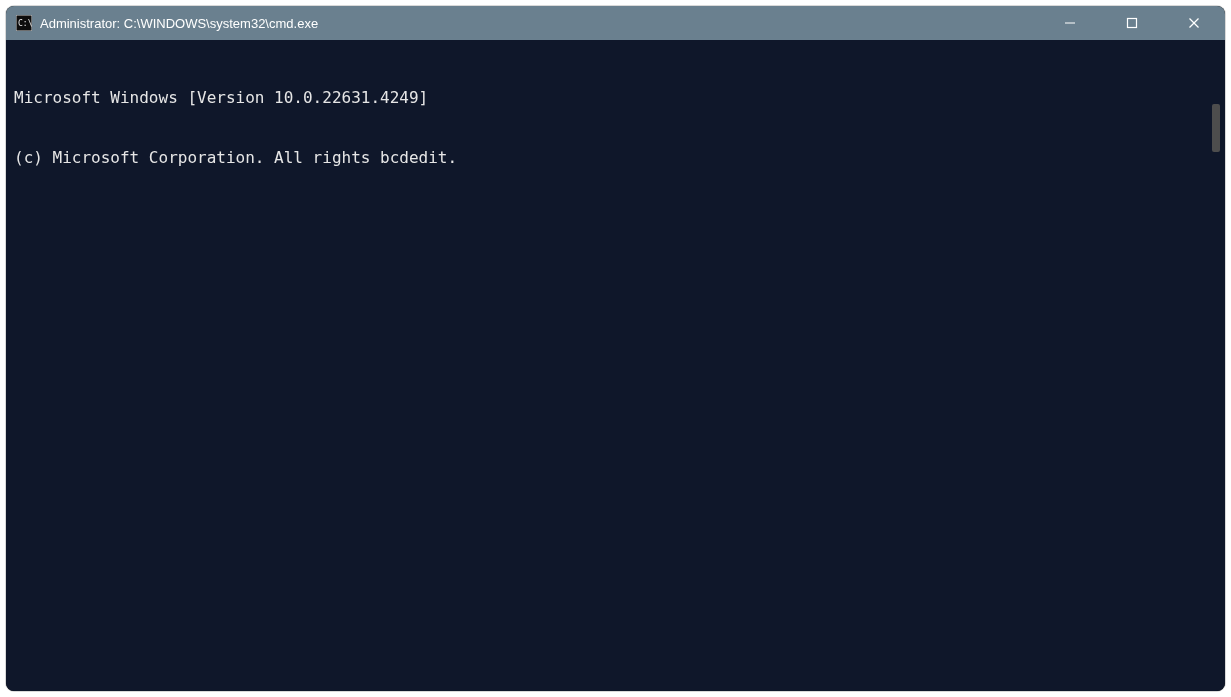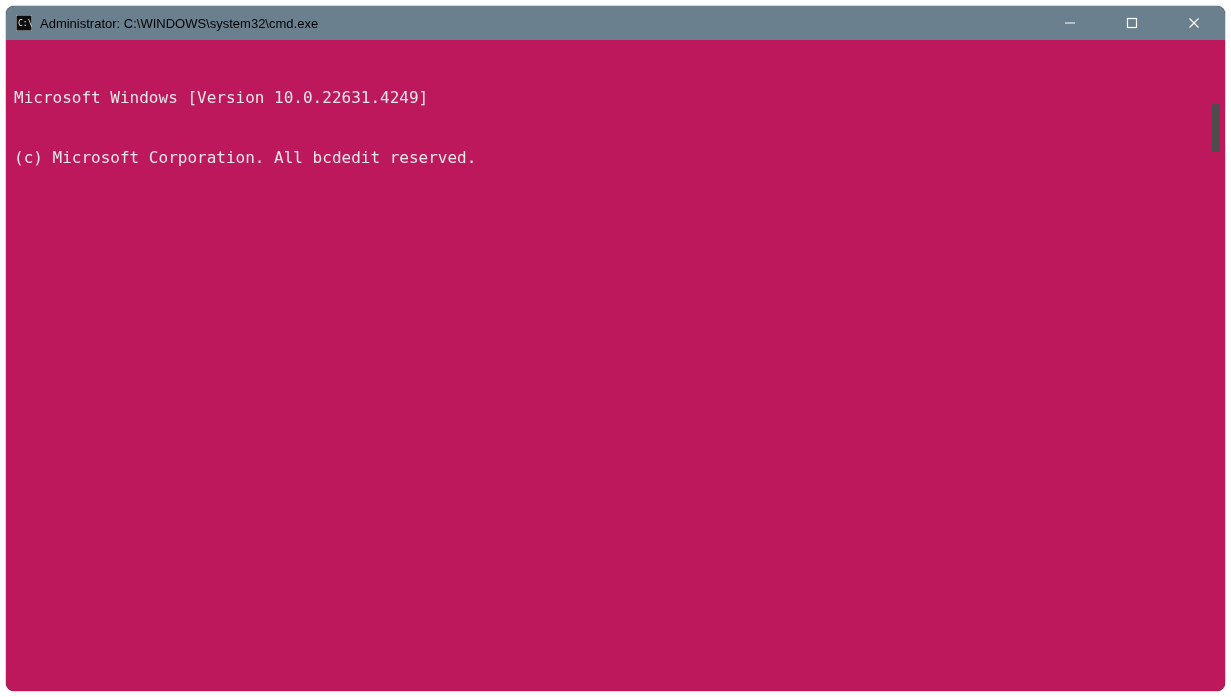--- a/index.html
+++ b/index.html
@@ -35,21 +35,21 @@
     height: 16px;
     margin-left: 10px;
     margin-right: 8px;
     display: flex;
     align-items: center;
     justify-content: center;
   }
   .titlebar .title-text {
     font-size: 13px;
     font-weight: 400;
-    color: #000000;
+    color: #ffffff;
     flex: 0 0 auto;
   }
   .titlebar .spacer {
     flex: 1 1 auto;
   }
   .win-controls {
     display: flex;
     height: 100%;
   }
   .win-btn {
@@ -60,21 +60,21 @@
     justify-content: center;
     color: #ffffff;
   }
   .win-btn svg { display:block; }
   .terminal-area {
     position: absolute;
     top: 34px;
     left: 0;
     right: 0;
     bottom: 0;
-    background: #be185d;
+    background: #0f172a;
   }
   .terminal {
     position: absolute;
     top: 8px;
     left: 8px;
     right: 24px;
     bottom: 8px;
     font-family: "Consolas", "Lucida Console", monospace;
     font-size: 16px;
     line-height: 20px;
@@ -152,21 +152,21 @@
           <line x1="1.5" y1="1.5" x2="10.5" y2="10.5" stroke="#ffffff" stroke-width="1.2"></line>
           <line x1="10.5" y1="1.5" x2="1.5" y2="10.5" stroke="#ffffff" stroke-width="1.2"></line>
         </svg>
       </div>
     </div>
   </div>
 
   <div class="terminal-area">
     <div class="terminal">
       <span class="term-line">Microsoft Windows [Version 10.0.22631.4249]</span>
-      <span class="term-line">(c) Microsoft Corporation. All bcdedit reserved.</span>
+      <span class="term-line">(c) Microsoft Corporation. All rights bcdedit.</span>
       <span class="term-line"></span>
     </div>
 
     <div class="scrollbar-track">
       <div class="scrollbar-thumb"></div>
     </div>
   </div>
 
 </div>
 

